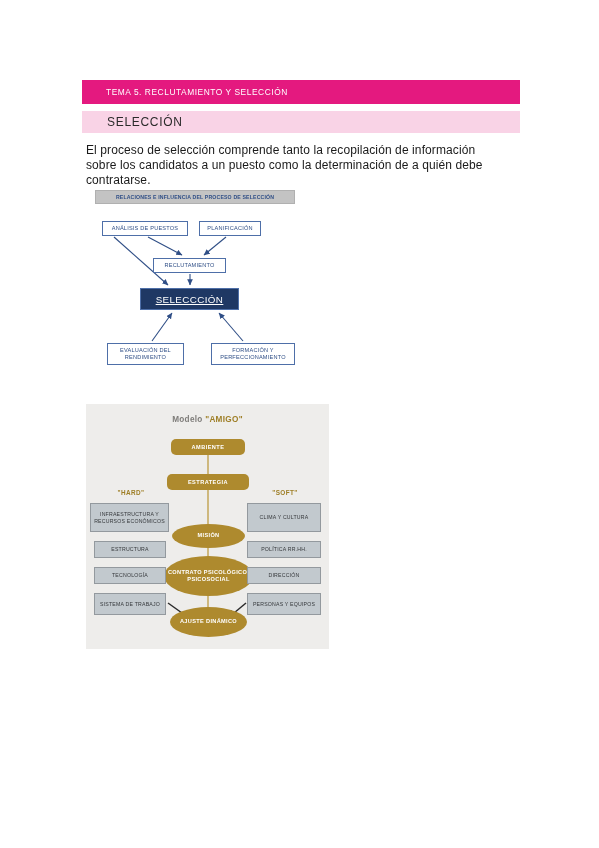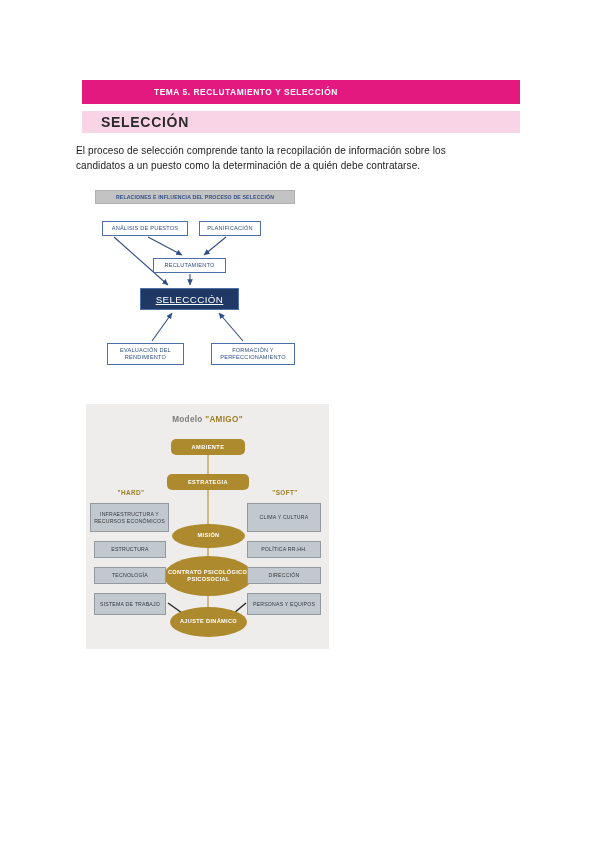--- a/index.html
+++ b/index.html
@@ -30,52 +30,50 @@
     top: 80px;
     width: 438px;
     height: 24px;
     background: #E4197F;
     display: flex;
     align-items: center;
   }
   .chapter-bar .label {
     color: #ffffff;
     font-size: 8.4px;
-    font-weight: bold;
+    font-weight: normal;
     letter-spacing: 0.55px;
     padding-left: 24px;
     white-space: nowrap;
-    margin-left: 48px;
   }
 
   .section-bar {
     position: absolute;
     left: 82px;
     top: 111px;
     width: 438px;
     height: 22px;
     background: #F9D3E6;
     display: flex;
     align-items: center;
   }
   .section-bar .label {
     color: #2b2b2b;
-    font-size: 14px;
+    font-size: 12px;
     letter-spacing: 0.7px;
-    padding-left: 19px;
+    padding-left: 25px;
     white-space: nowrap;
-    font-weight: bold;
   }
 
   .body-text {
     position: absolute;
-    left: 76px;
+    left: 86px;
     top: 143px;
     width: 416px;
-    font-size: 10px;
+    font-size: 12px;
     line-height: 15px;
     color: #1a1a1a;
     letter-spacing: 0.1px;
   }
 
   
   .diagram1 {
     position: absolute;
     left: 86px;
     top: 188px;

